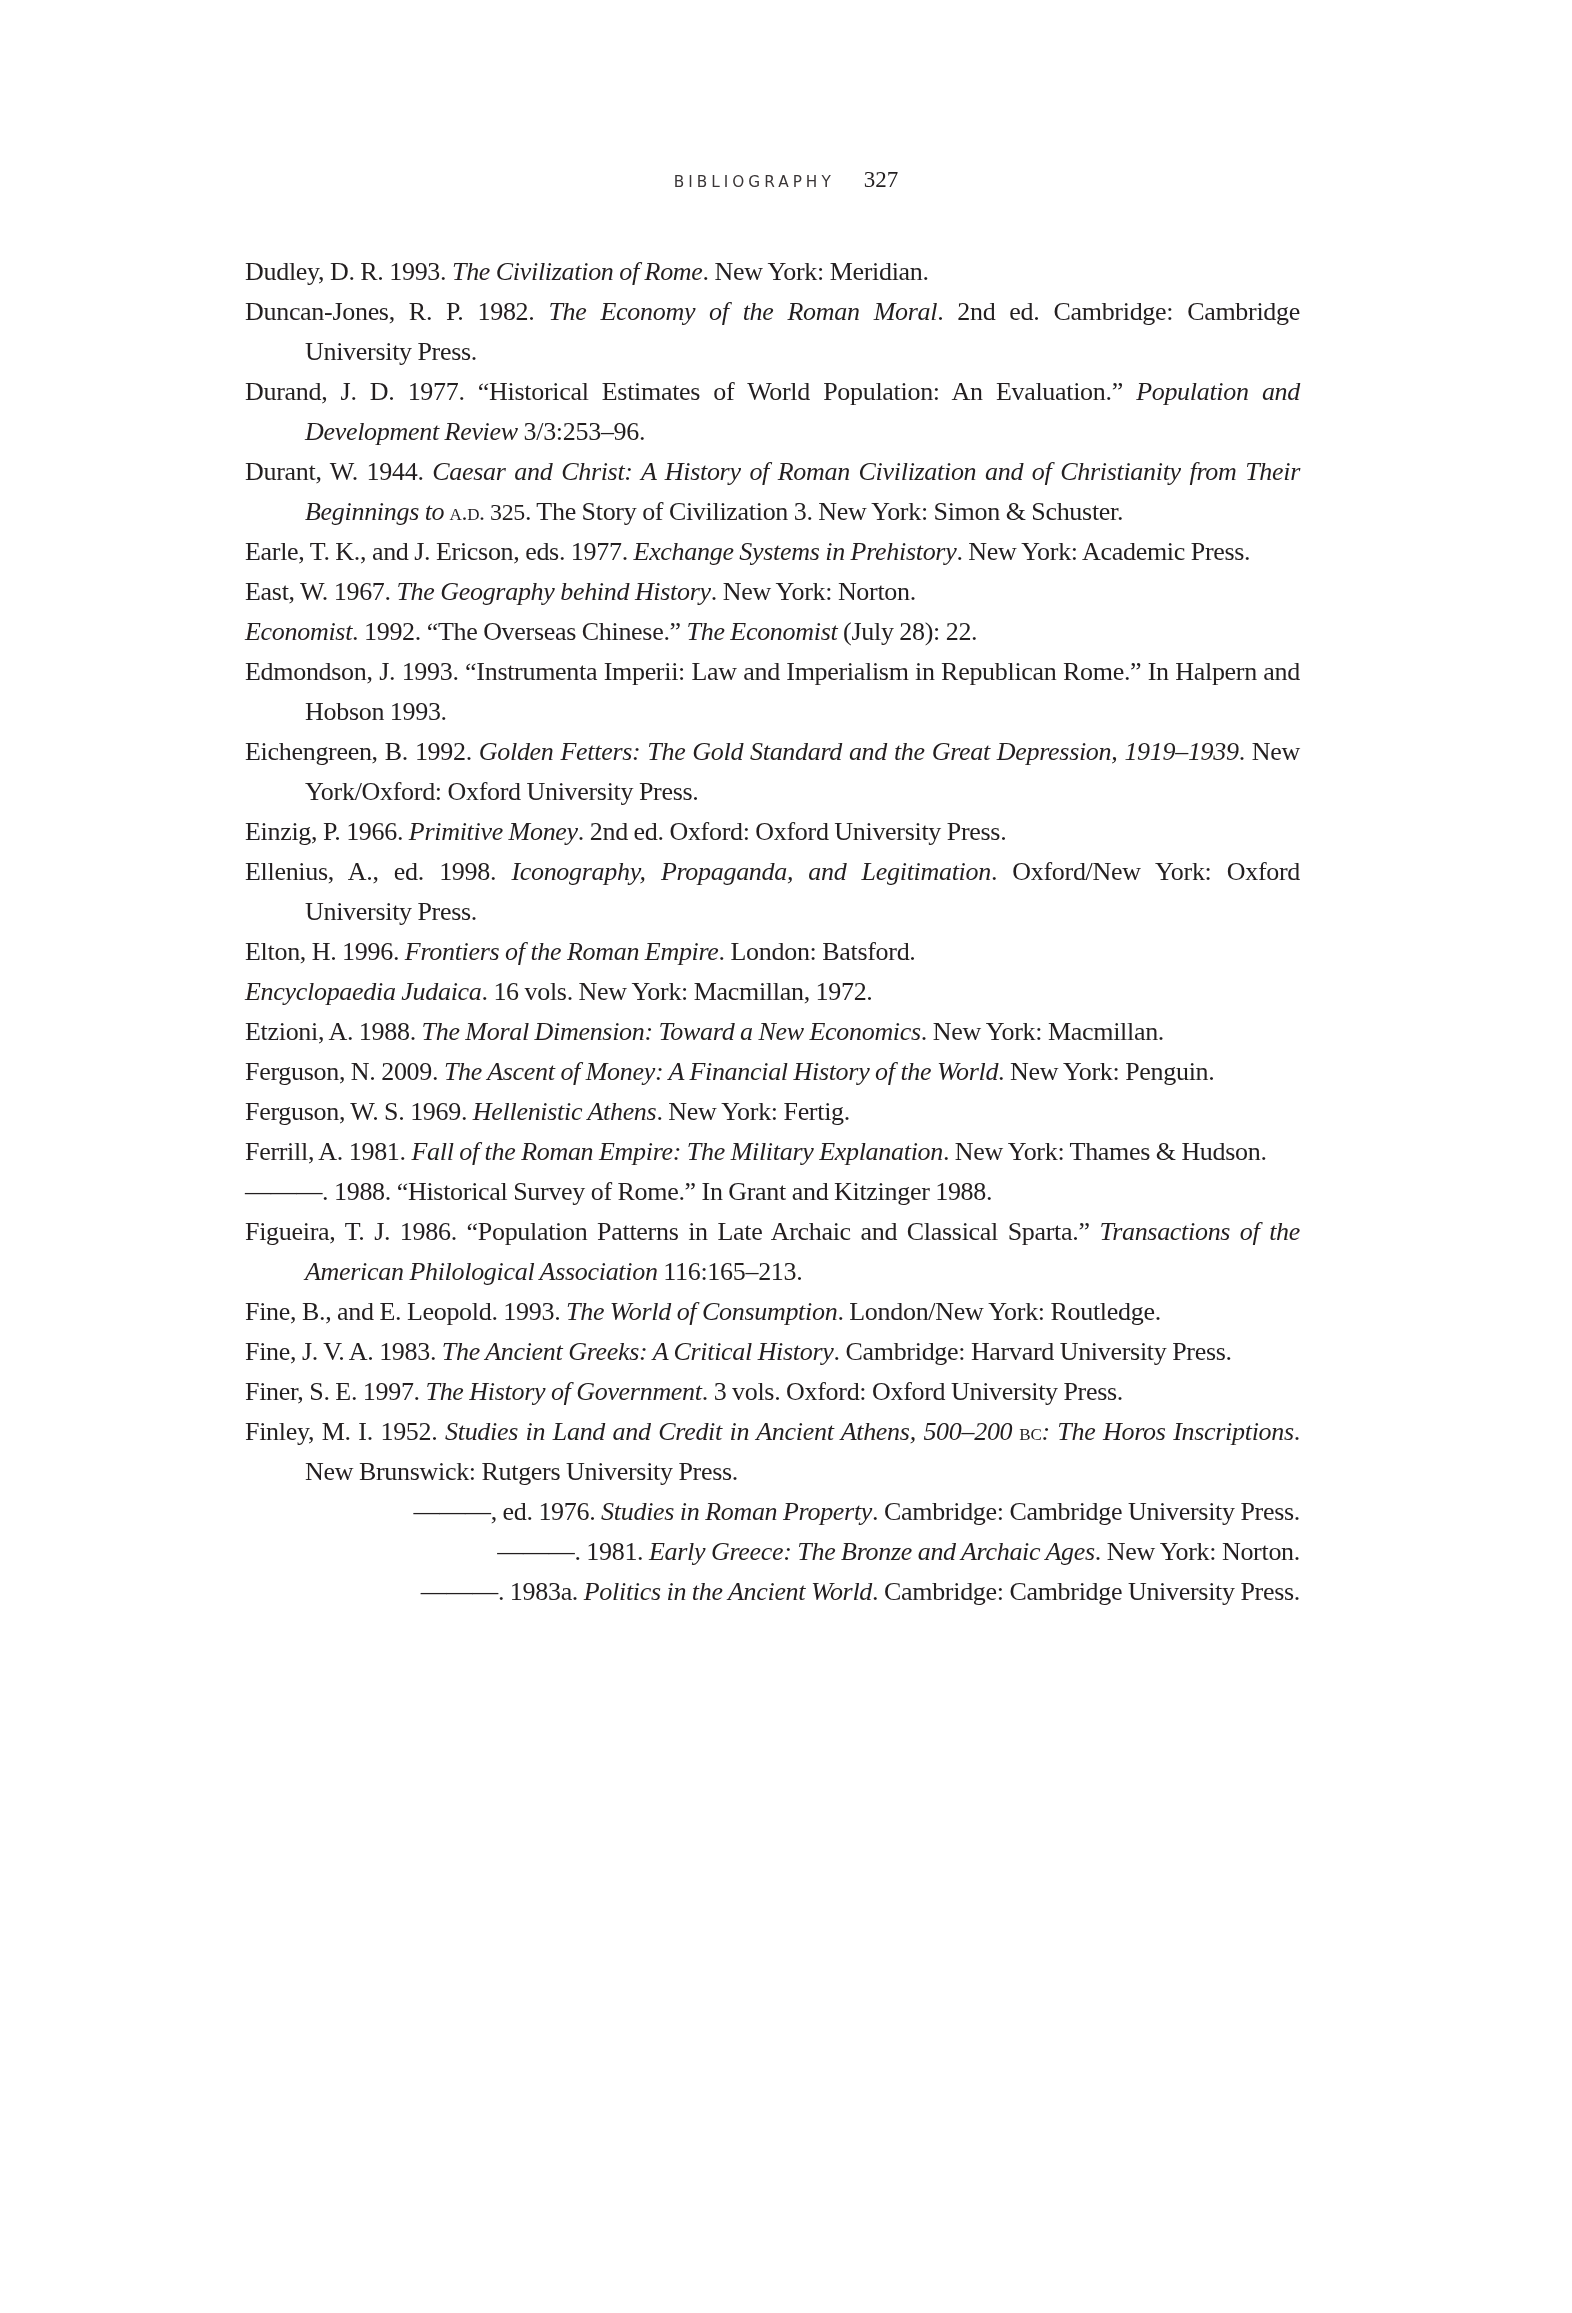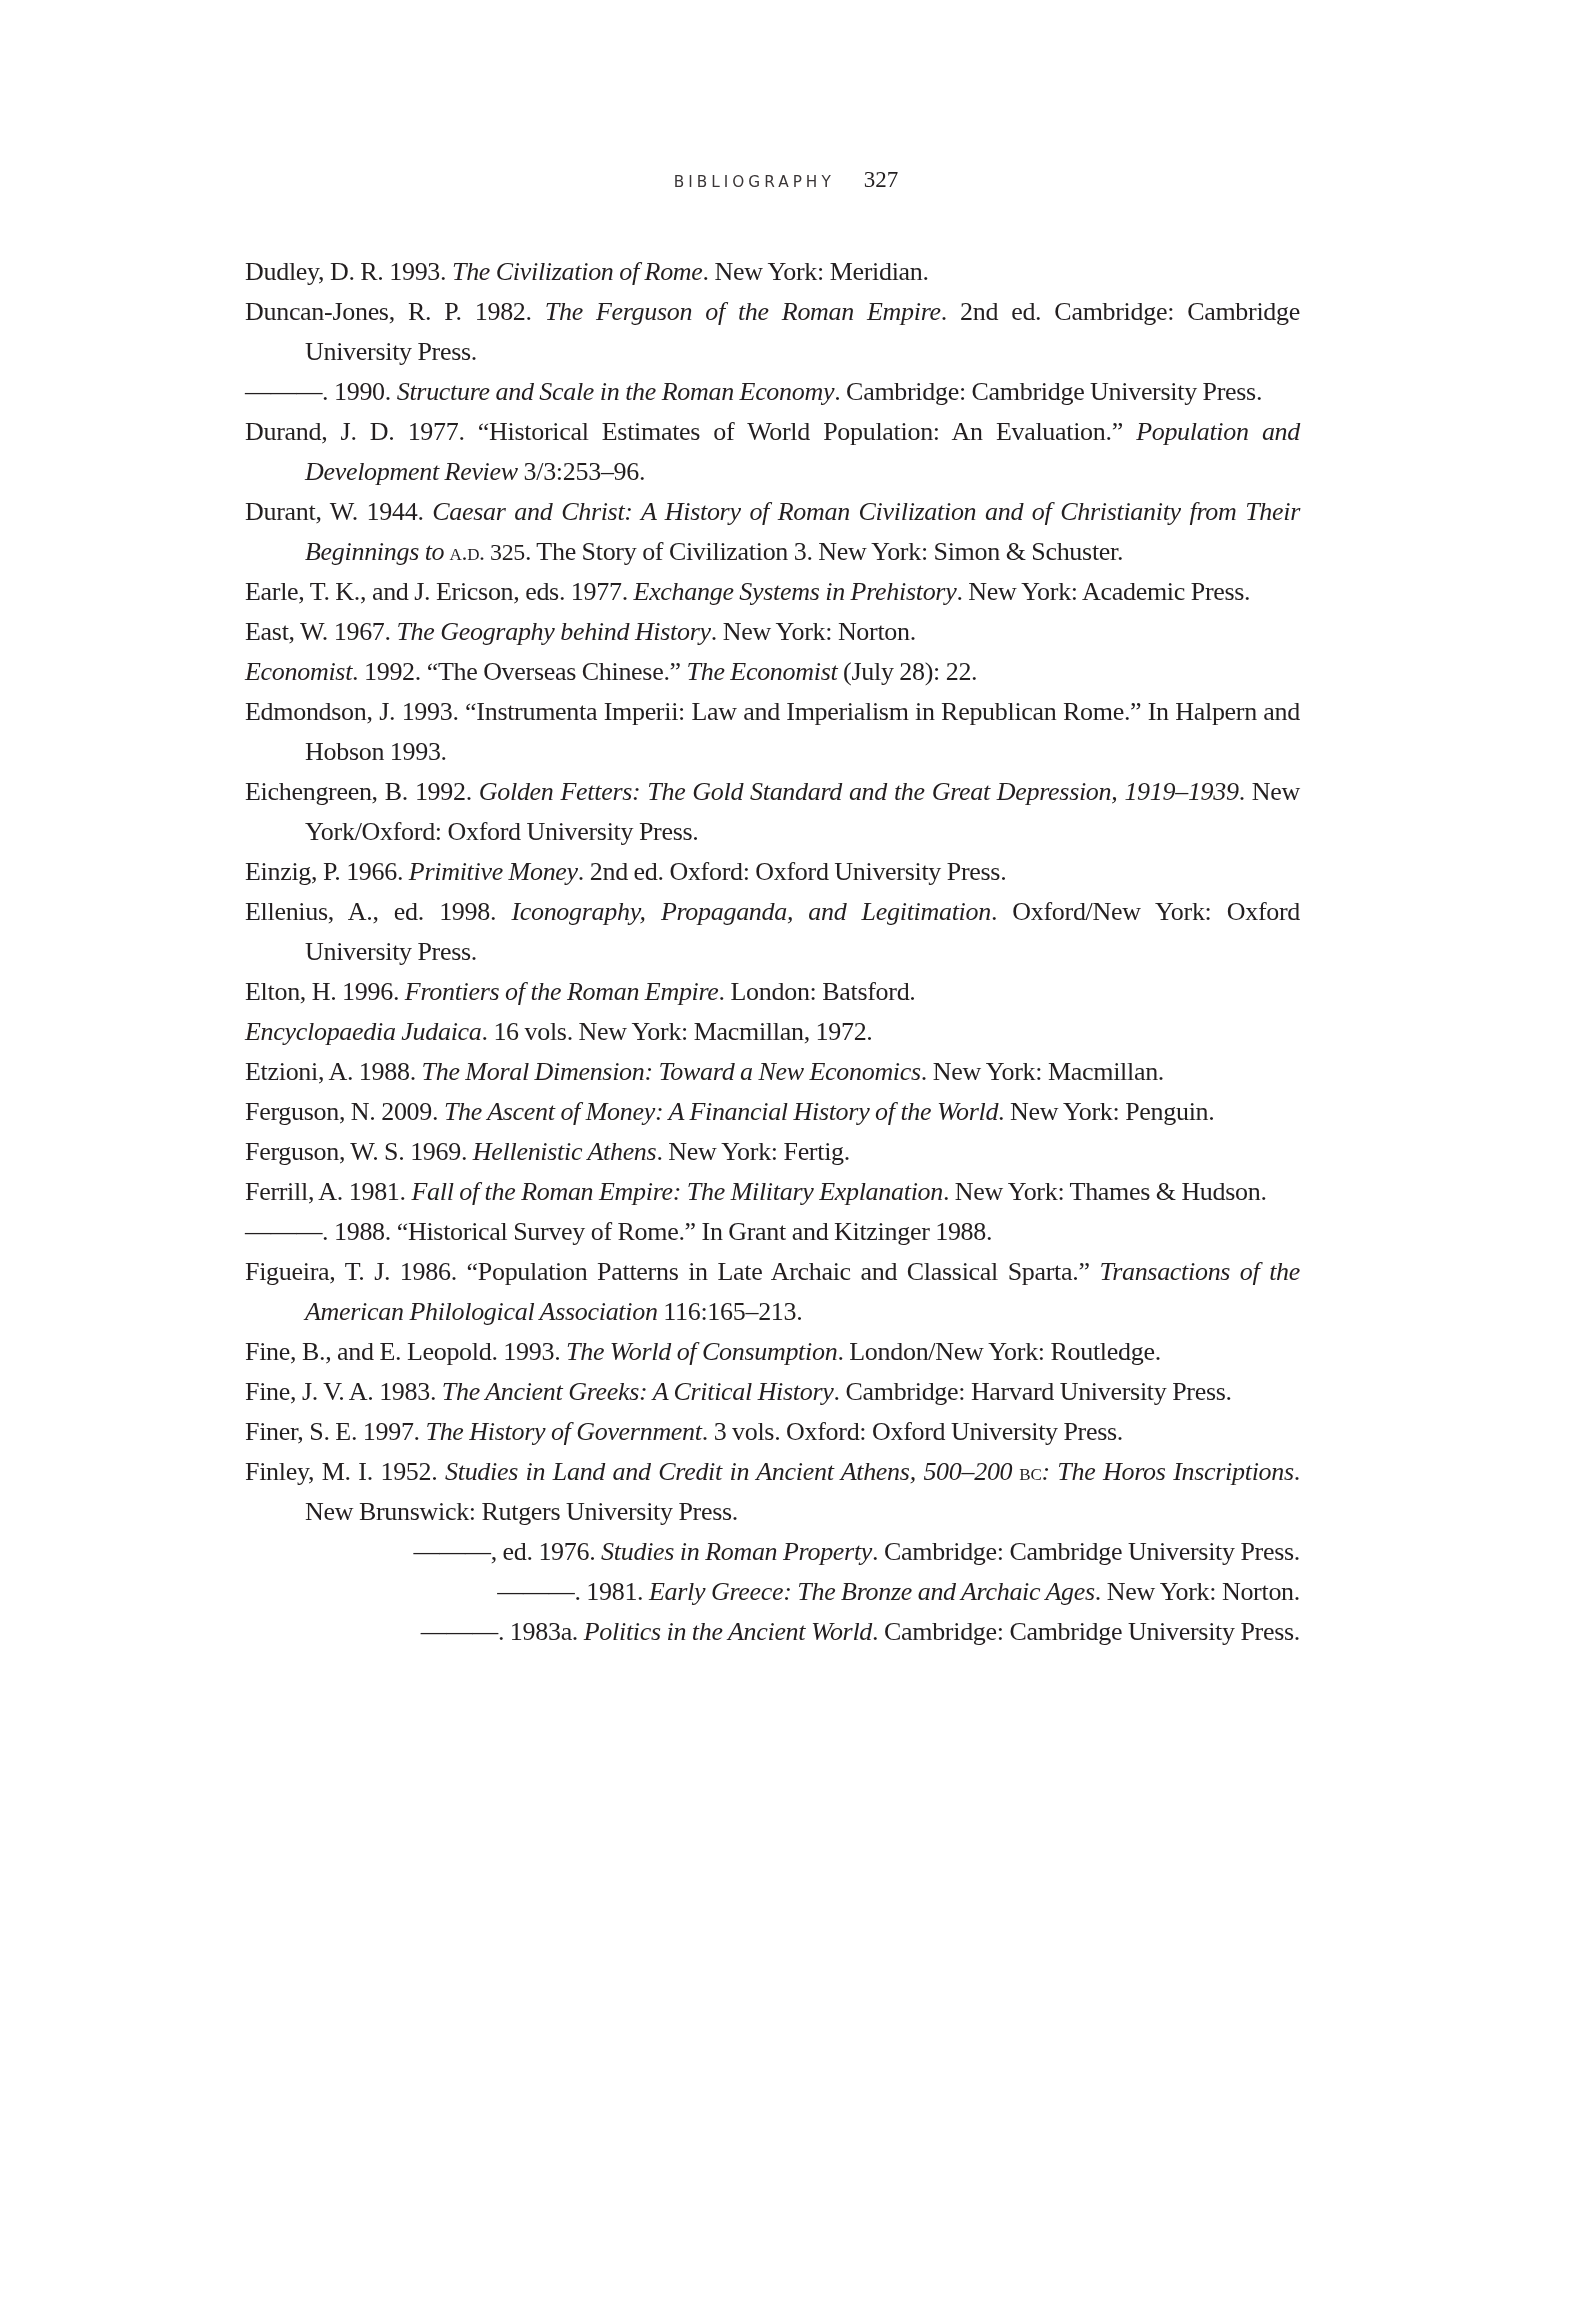--- a/index.html
+++ b/index.html
@@ -29,23 +29,22 @@
 <body>
 
 <div class="page">
   <div class="running-head">
     <span class="title">BIBLIOGRAPHY</span><span class="pageno">327</span>
   </div>
 
   <div class="entries">
     <p class="entry"><span>Dudley, D. R. 1993. </span><i>The Civilization of Rome</i><span>. New York: Meridian.</span></p>
 
-    <p class="entry"><span>Duncan-Jones, R. P. 1982. </span><i>The Ferguson of the Roman Empire</i><span>. 2nd ed. Cambridge: Cambridge University Press.</span></p>
+    <p class="entry"><span>Duncan-Jones, R. P. 1982. </span><i>The Economy of the Roman Moral</i><span>. 2nd ed. Cambridge: Cambridge University Press.</span></p>
 
-    <p class="entry"><span>———. 1990. </span><i>Structure and Scale in the Roman Economy</i><span>. Cambridge: Cambridge University Press.</span></p>
 
     <p class="entry"><span>Durand, J. D. 1977. “Historical Estimates of World Population: An Evaluation.” </span><i>Population and Development Review</i><span> 3/3:253–96.</span></p>
 
     <p class="entry"><span>Durant, W. 1944. </span><i>Caesar and Christ: A History of Roman Civilization and of Christianity from Their Beginnings to</i><span class="sc"> a.d. 325</span><span>. The Story of Civilization 3. New York: Simon &amp; Schuster.</span></p>
 
     <p class="entry"><span>Earle, T. K., and J. Ericson, eds. 1977. </span><i>Exchange Systems in Prehistory</i><span>. New York: Academic Press.</span></p>
 
     <p class="entry"><span>East, W. 1967. </span><i>The Geography behind History</i><span>. New York: Norton.</span></p>
 
     <p class="entry"><i>Economist</i><span>. 1992. “The Overseas Chinese.” </span><i>The Economist</i><span> (July 28): 22.</span></p>

